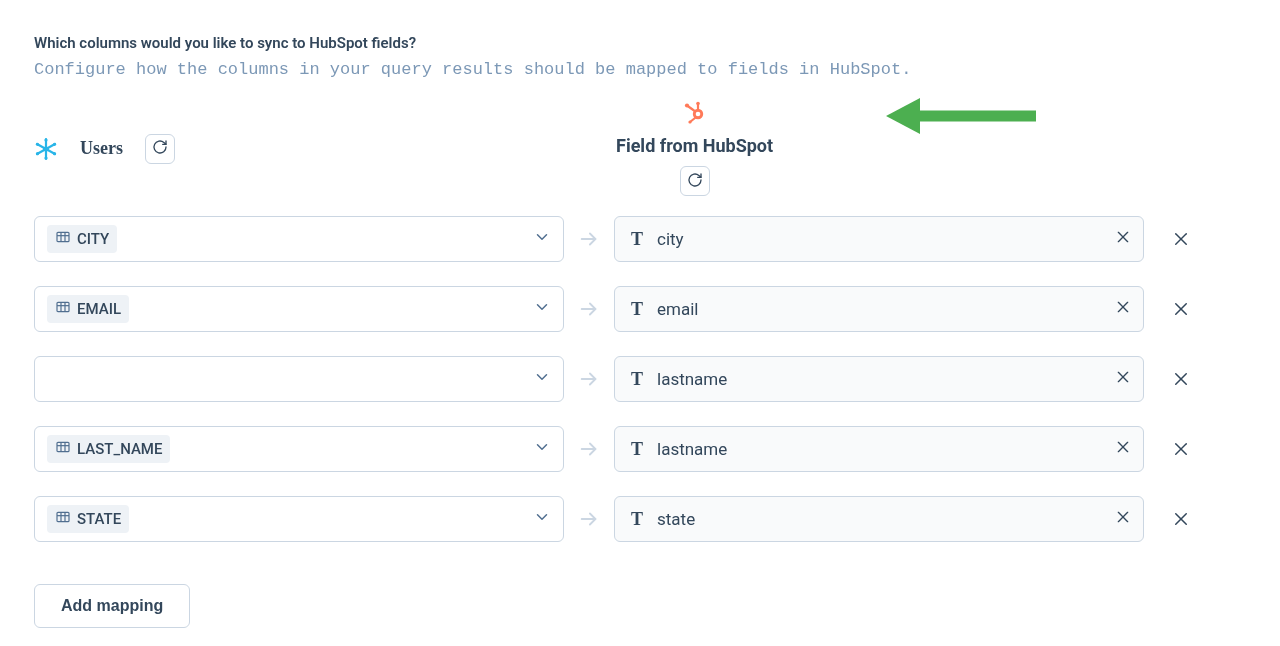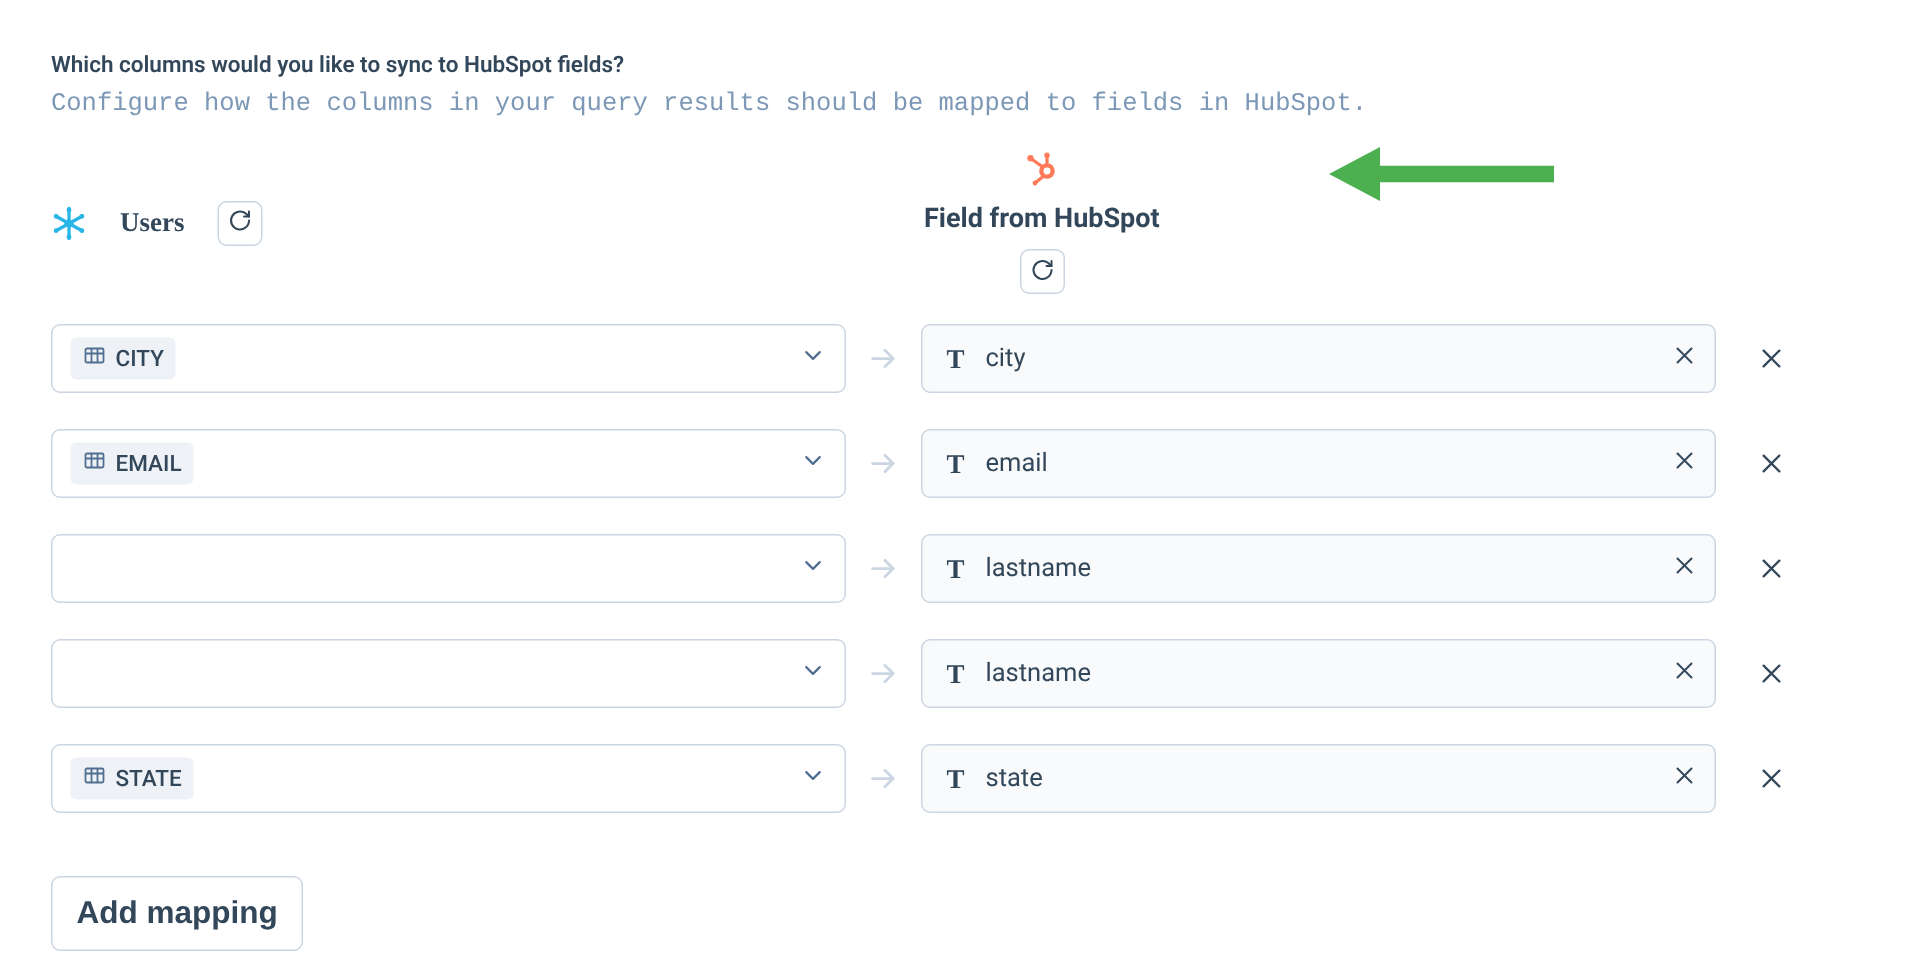--- a/index.html
+++ b/index.html
@@ -152,22 +152,22 @@
       cursor: pointer;
       display: flex;
       align-items: center;
     }
     .remove-row svg { width: 18px; height: 18px; }
     .add-mapping-btn {
       margin-top: 42px;
       border: 1px solid #cbd6e2;
       background: #fff;
       border-radius: 6px;
-      padding: 12px 16px;
-      font-size: 21px;
+      padding: 12px 26px;
+      font-size: 16px;
       font-weight: 600;
       color: #33475b;
       cursor: pointer;
     }
   </style>
 </head>
 <body>
 
 
 
@@ -357,20 +357,31 @@
     <span class="remove-row">
       <svg viewBox="0 0 24 24" fill="none" stroke="#33475b" stroke-width="2" stroke-linecap="round">
           <line x1="5" y1="5" x2="19" y2="19"></line>
           <line x1="19" y1="5" x2="5" y2="19"></line>
         </svg>
     </span>
   </div>
 
   <div class="mapping-row">
     <div class="source-select">
+      <span class="source-pill">
+        <span>
+          <svg viewBox="0 0 24 24" fill="none" stroke="#516f90" stroke-width="1.8">
+              <rect x="3" y="5" width="18" height="14" rx="1.5"></rect>
+              <line x1="3" y1="10" x2="21" y2="10"></line>
+              <line x1="9" y1="5" x2="9" y2="19"></line>
+              <line x1="15" y1="5" x2="15" y2="19"></line>
+            </svg>
+        </span>
+        <span class="source-pill-text">LAST_NAME</span>
+      </span>
       <span class="chevron">
         <svg viewBox="0 0 24 24" fill="none" stroke="#516f90" stroke-width="2" stroke-linecap="round" stroke-linejoin="round">
             <polyline points="6 9 12 15 18 9"></polyline>
           </svg>
       </span>
     </div>
     <div class="map-arrow">
       <svg viewBox="0 0 24 24" fill="none" stroke="#cbd6e2" stroke-width="2" stroke-linecap="round" stroke-linejoin="round">
           <line x1="4" y1="12" x2="19" y2="12"></line>
           <polyline points="13 6 19 12 13 18"></polyline>

